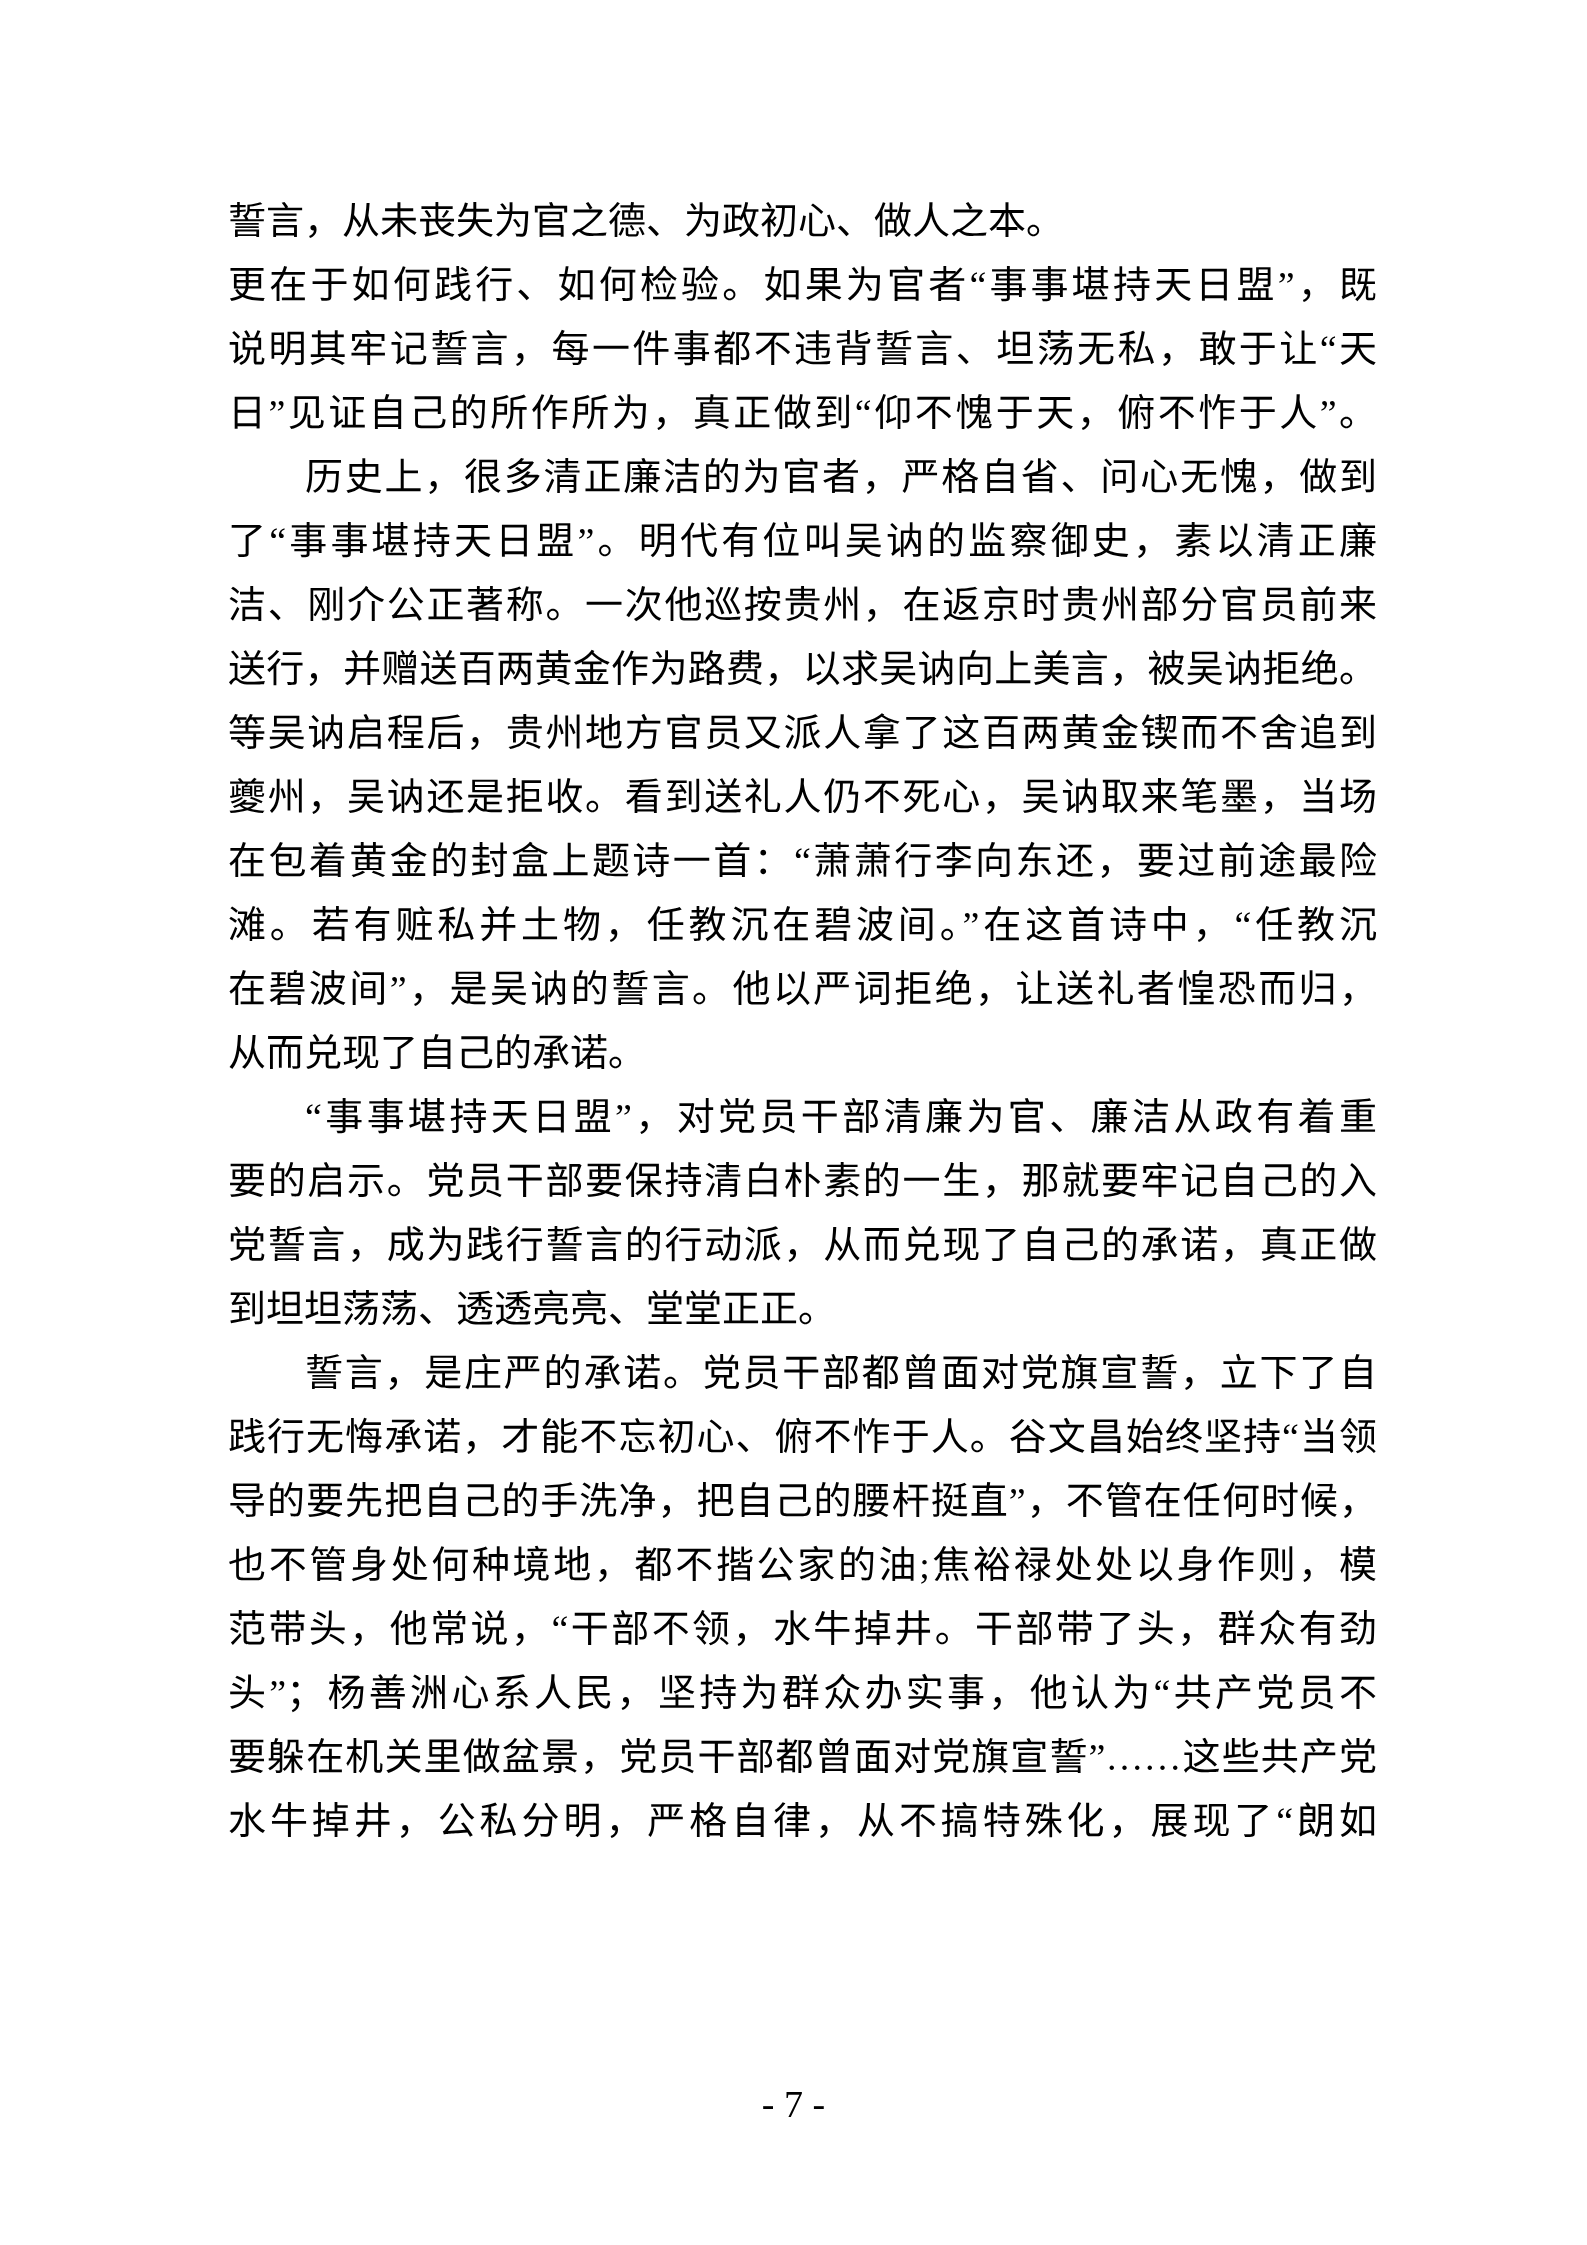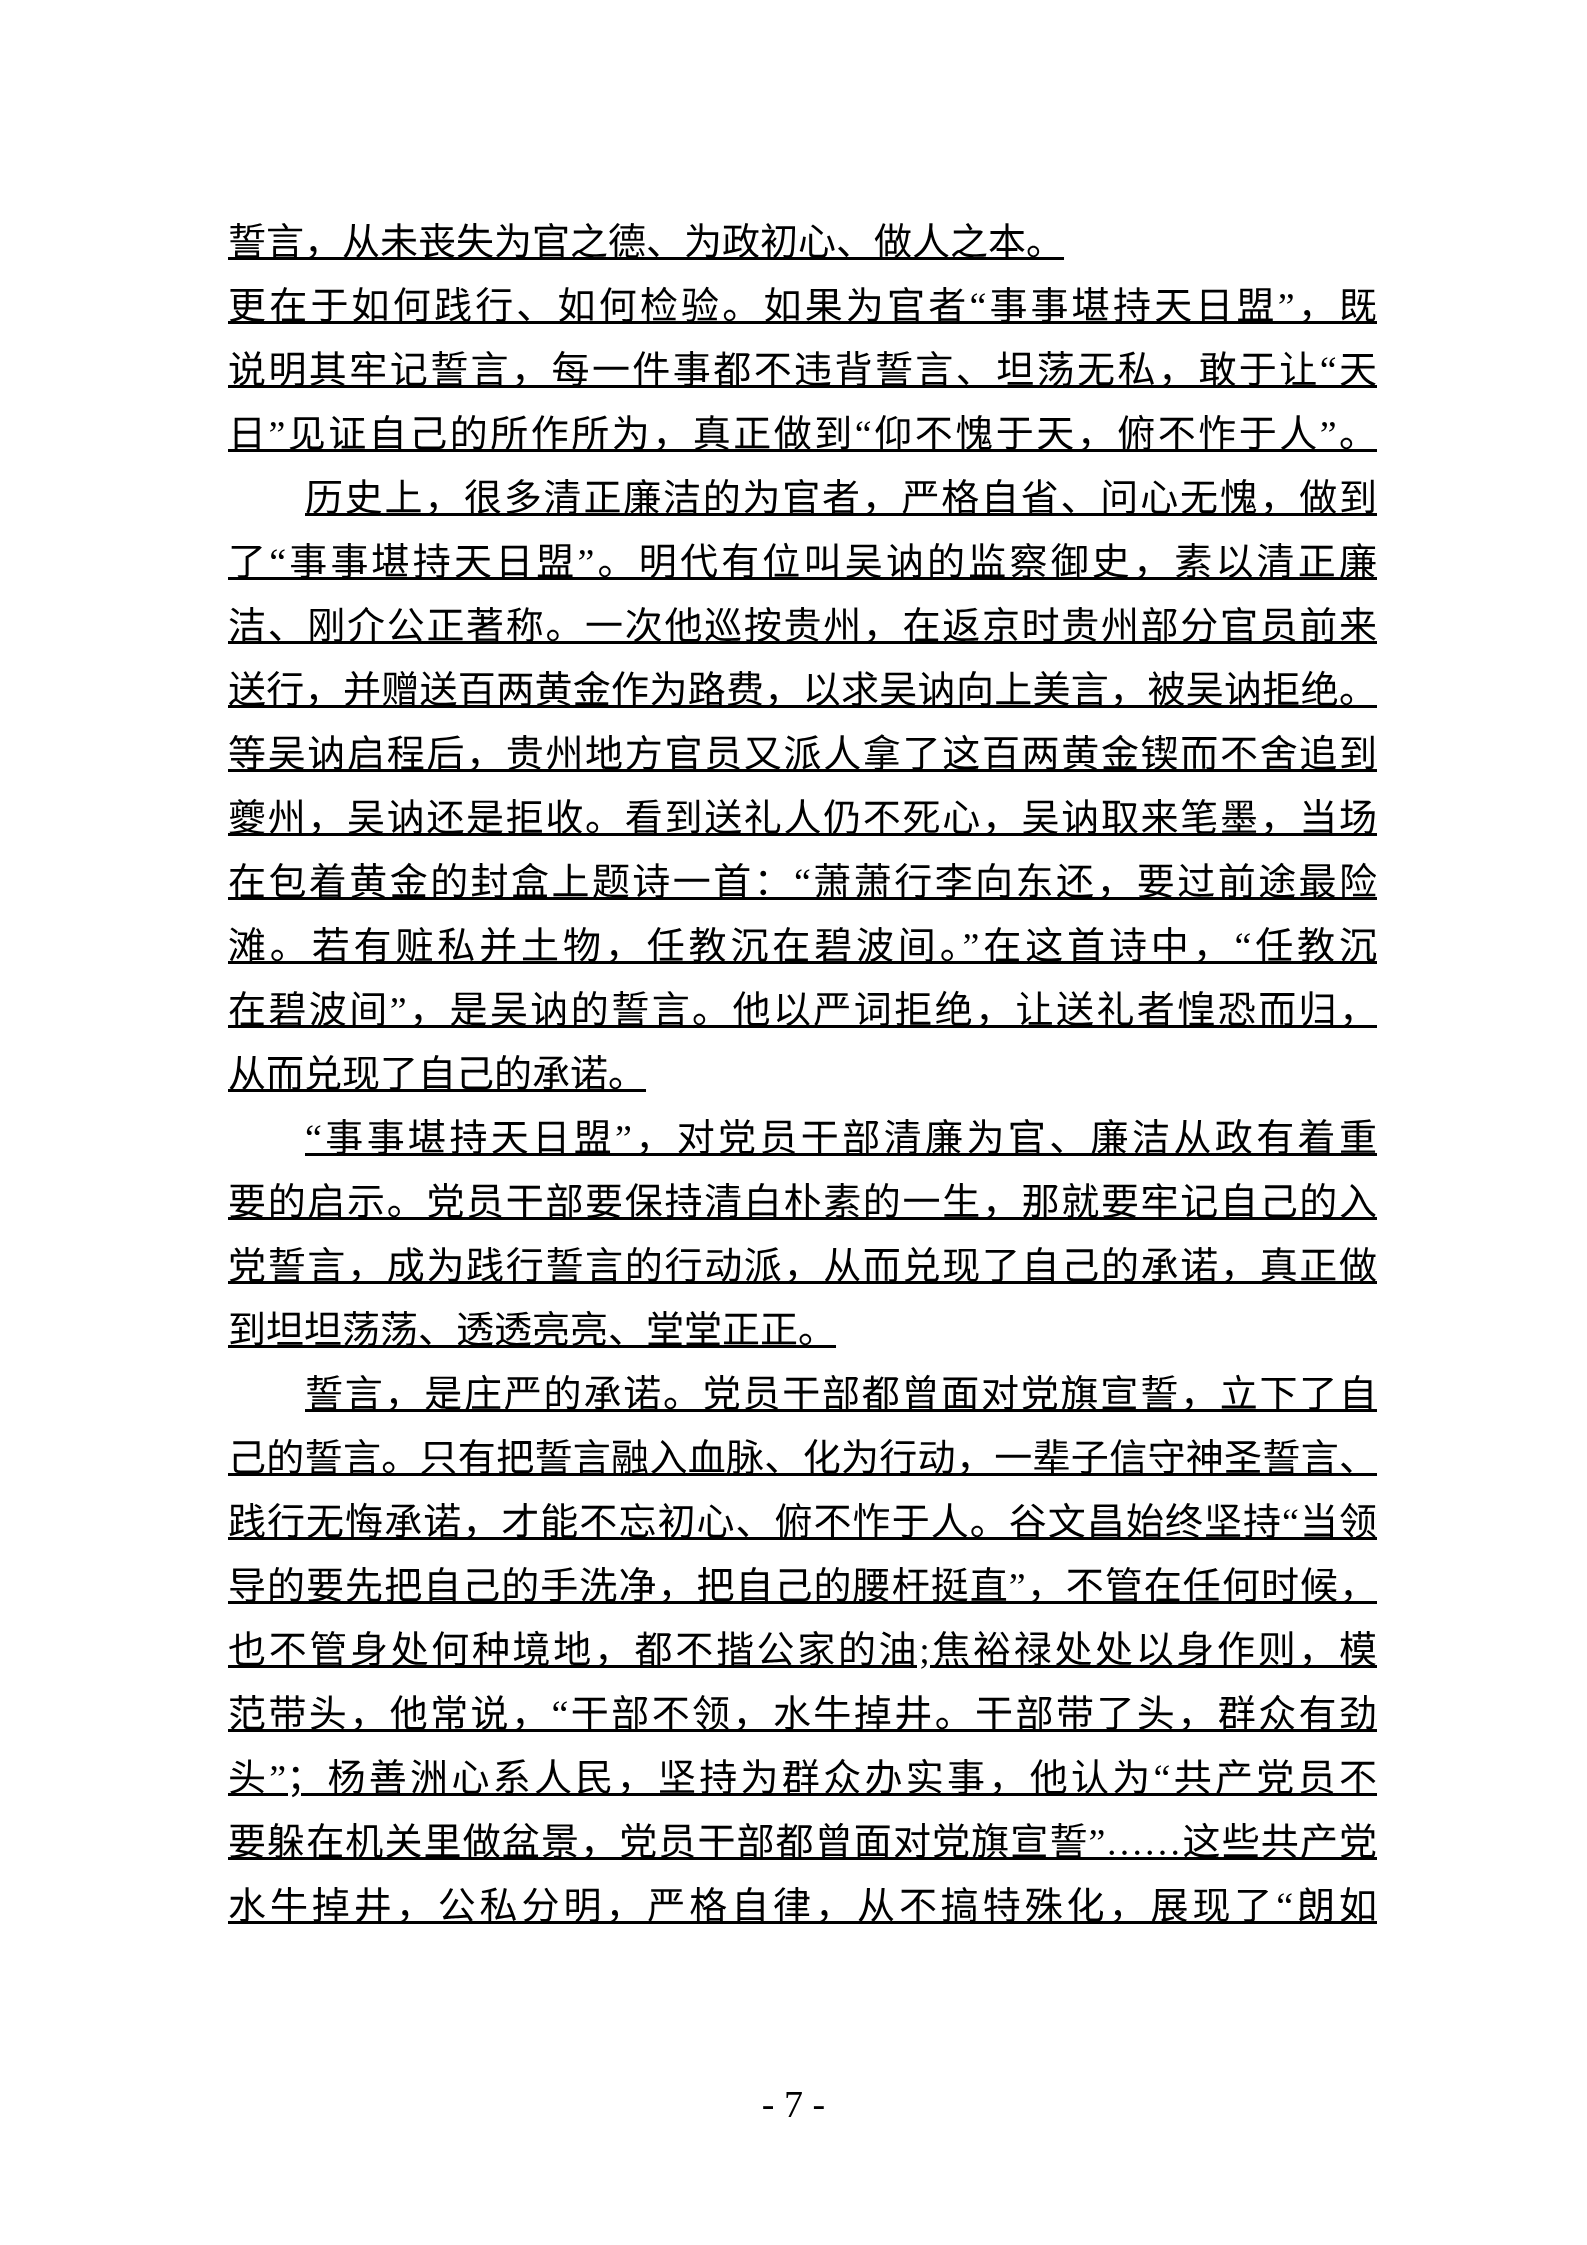--- a/index.html
+++ b/index.html
@@ -14,23 +14,22 @@
     position: relative;
     width: 1587px;
     height: 2245px;
     background: #ffffff;
     color: #000000;
     overflow: hidden;
   }
   .textblock {
     position: absolute;
     left: 228px;
-    top: 210px;
+    top: 189px;
     width: 1149px;
-    text-decoration: underline;
   }
   .line {
     font-size: 38px;
     line-height: 64px;
     height: 64px;
     color: #000000;
     text-align: justify;
     text-align-last: justify;
     white-space: nowrap;
     letter-spacing: 0;
@@ -70,21 +69,20 @@
     <div class="line">夔州，吴讷还是拒收。看到送礼人仍不死心，吴讷取来笔墨，当场</div>
     <div class="line">在包着黄金的封盒上题诗一首：“萧萧行李向东还，要过前途最险</div>
     <div class="line">滩。若有赃私并土物，任教沉在碧波间。”在这首诗中，“任教沉</div>
     <div class="line">在碧波间”，是吴讷的誓言。他以严词拒绝，让送礼者惶恐而归，</div>
     <div class="line para-end">从而兑现了自己的承诺。</div>
     <div class="line indent">“事事堪持天日盟”，对党员干部清廉为官、廉洁从政有着重</div>
     <div class="line">要的启示。党员干部要保持清白朴素的一生，那就要牢记自己的入</div>
     <div class="line">党誓言，成为践行誓言的行动派，从而兑现了自己的承诺，真正做</div>
     <div class="line para-end">到坦坦荡荡、透透亮亮、堂堂正正。</div>
     <div class="line indent">誓言，是庄严的承诺。党员干部都曾面对党旗宣誓，立下了自</div>
-    <div class="line">己的誓言。只有把誓言融入血脉、化为行动，一辈子信守神圣誓言、</div>
     <div class="line">践行无悔承诺，才能不忘初心、俯不怍于人。谷文昌始终坚持“当领</div>
     <div class="line">导的要先把自己的手洗净，把自己的腰杆挺直”，不管在任何时候，</div>
     <div class="line">也不管身处何种境地，都不揩公家的油;焦裕禄处处以身作则，模</div>
     <div class="line">范带头，他常说，“干部不领，水牛掉井。干部带了头，群众有劲</div>
     <div class="line">头”；杨善洲心系人民，坚持为群众办实事，他认为“共产党员不</div>
     <div class="line">要躲在机关里做盆景，党员干部都曾面对党旗宣誓”……这些共产党</div>
     <div class="line">水牛掉井，公私分明，严格自律，从不搞特殊化，展现了“朗如</div>
   </div>
 
   <div class="footer">- 7 -</div>

